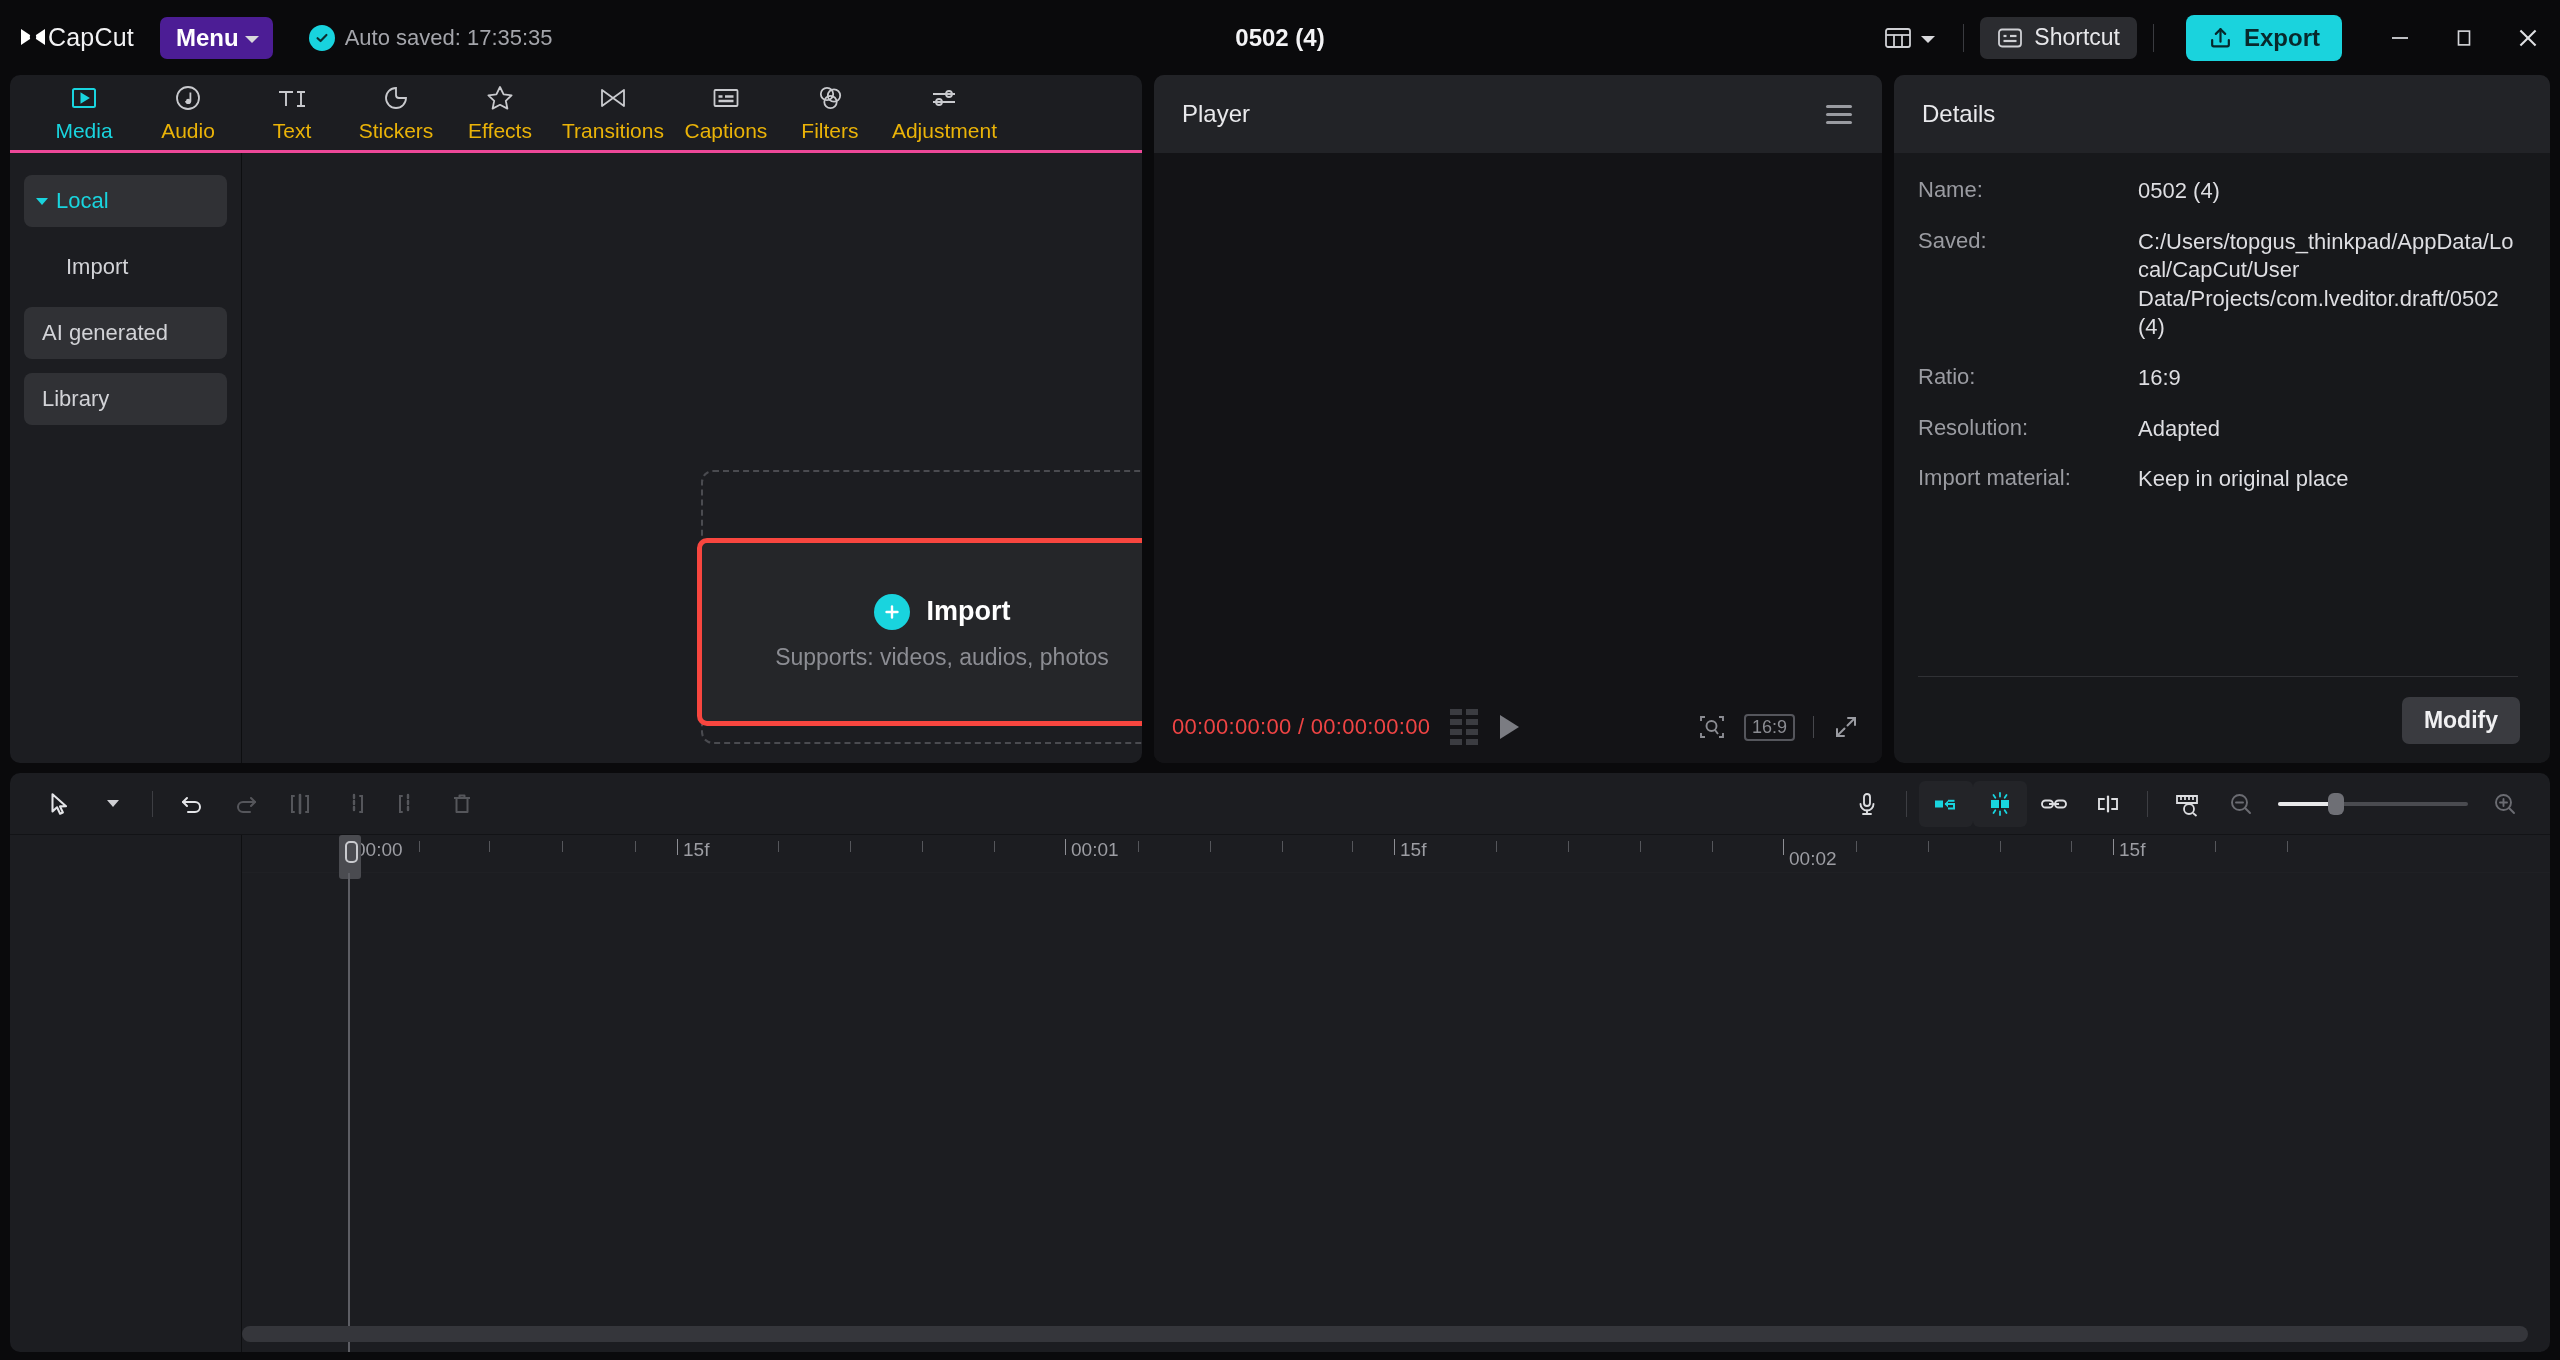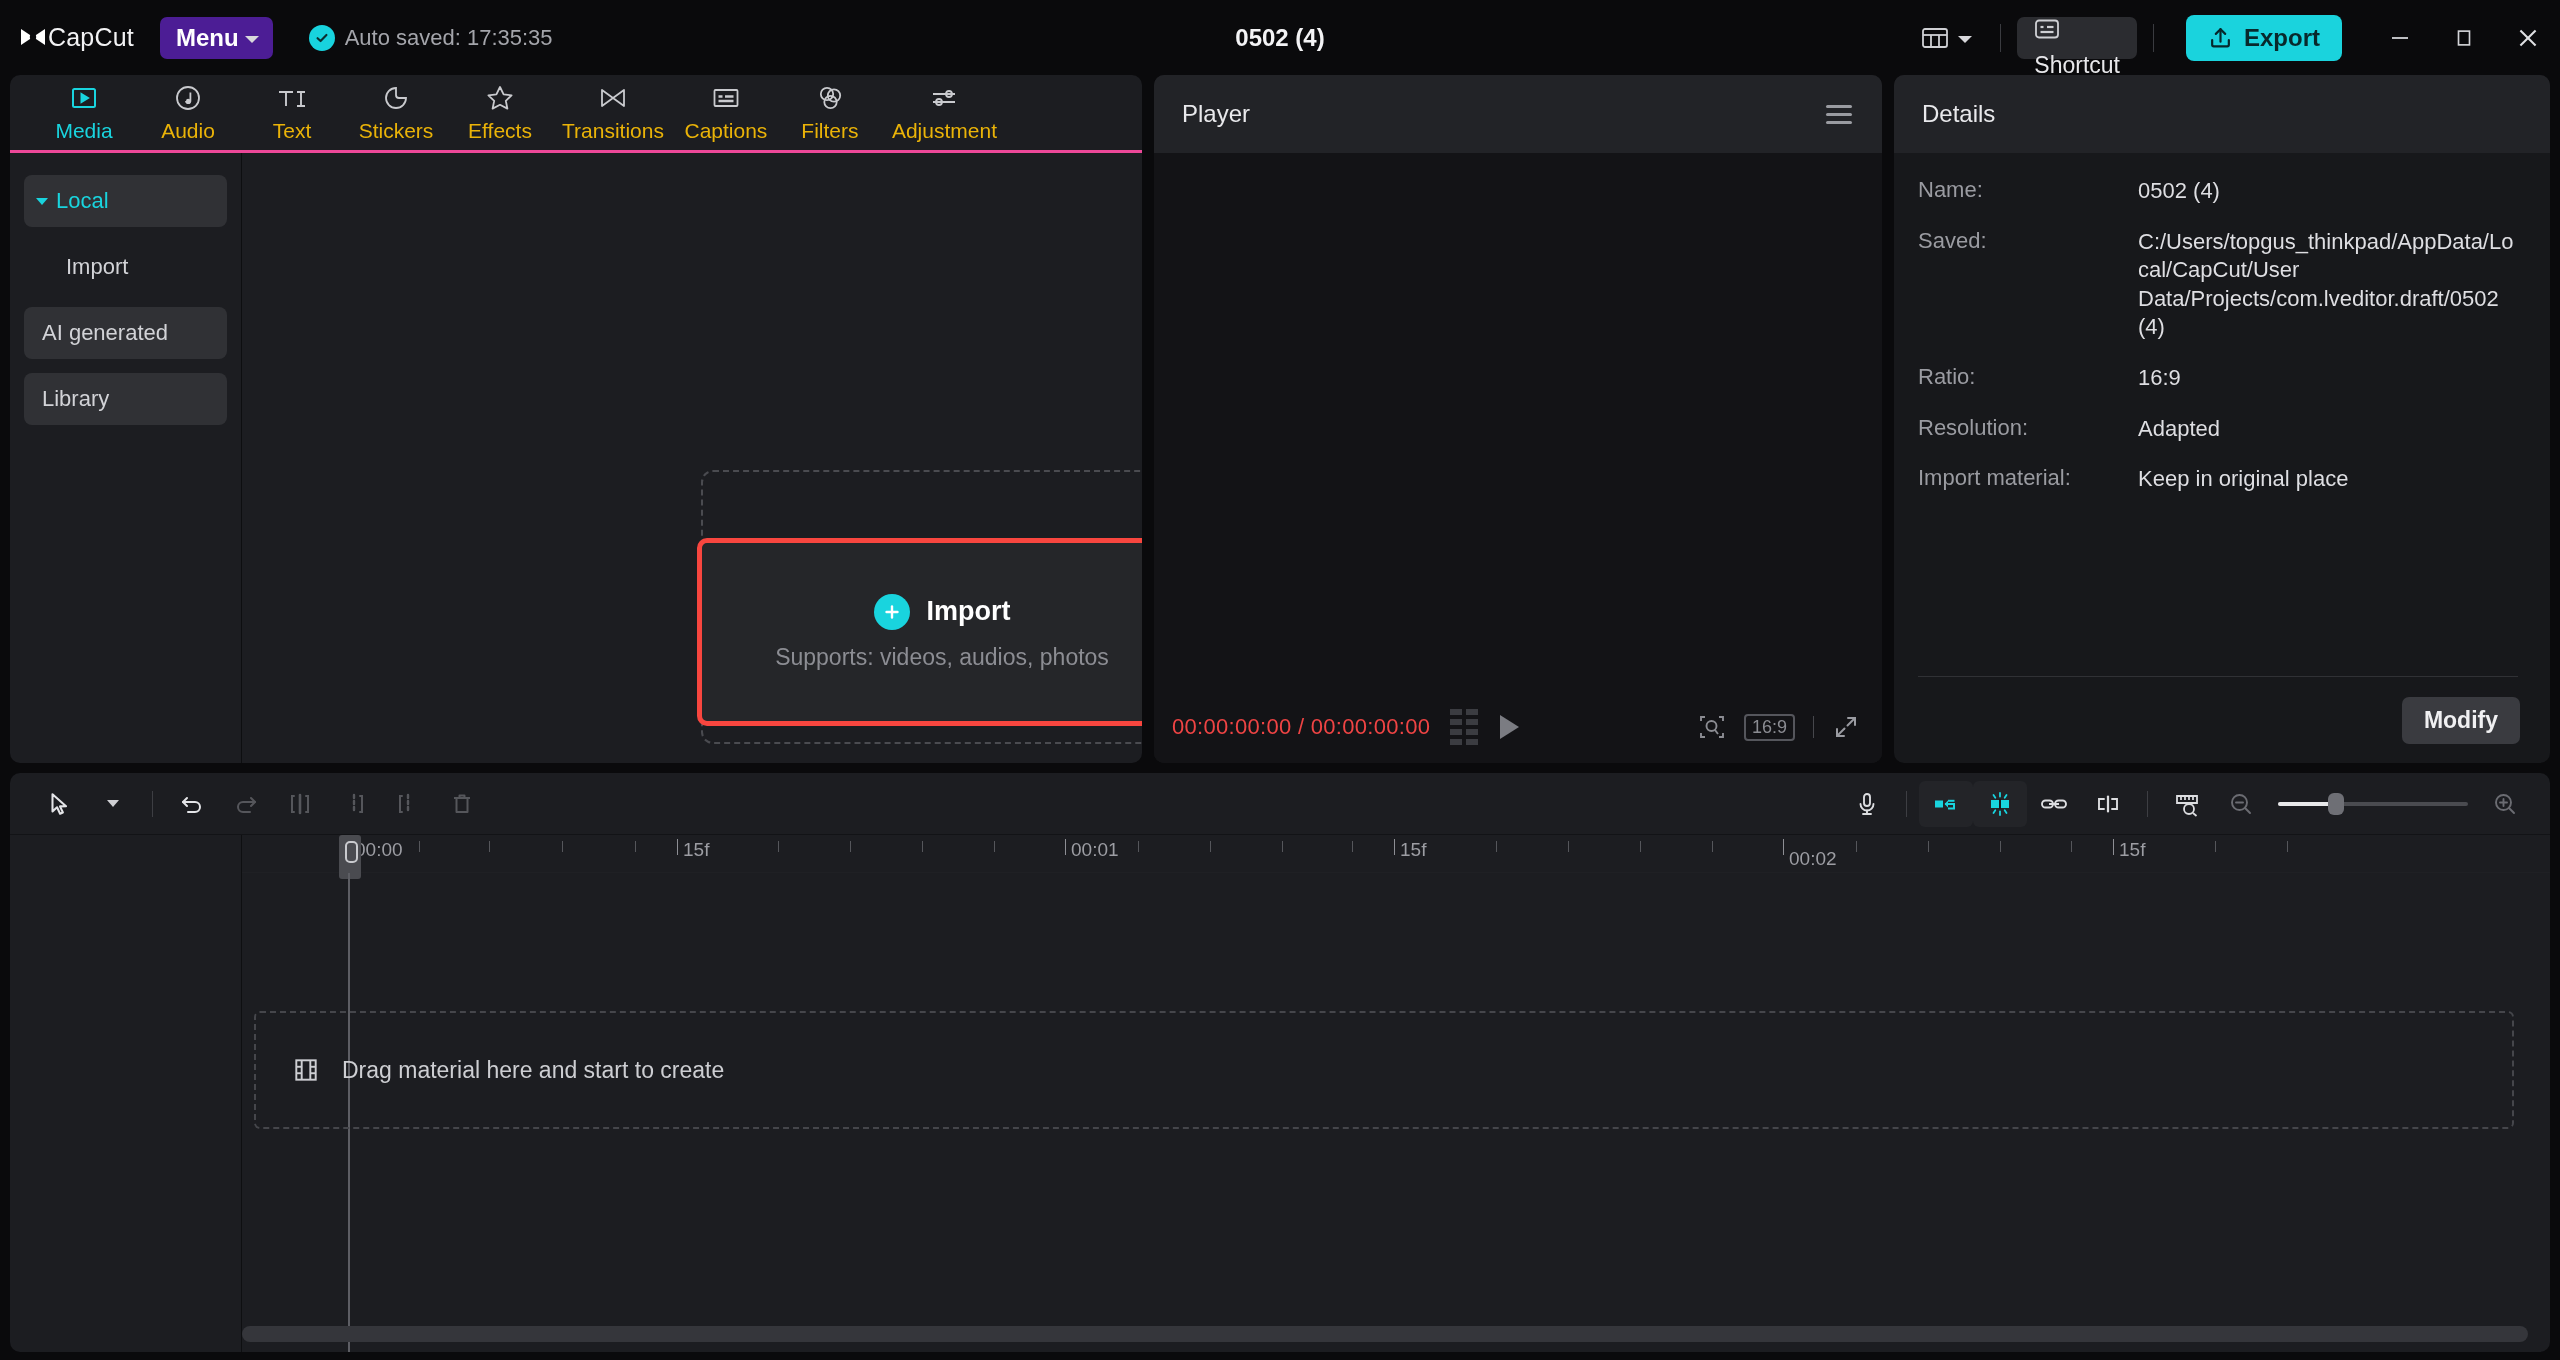--- a/index.html
+++ b/index.html
@@ -48,24 +48,24 @@
     color: #f3f3f5; font-size: 24px; font-weight: 600;
     pointer-events: none;
   }
   .tb-right {
     margin-left: auto; display: flex; align-items: center; gap: 0;
     padding-right: 0; height: 100%;
   }
   .layout-btn { display:flex; align-items:center; gap:10px; padding: 6px 12px; cursor:pointer; }
   .vsep { width: 1px; height: 28px; background: #3a3b40; margin: 0 16px; }
   .shortcut-btn {
-    display:flex; gap:11px;
+    display:flex; align-items:center; gap:11px;
     height: 42px; padding: 0 17px;
     background: #2b2c30; border-radius: 7px;
-    color: #e7e7ea; font-size: 23px; cursor: pointer; flex-direction: column;
+    color: #e7e7ea; font-size: 23px; cursor: pointer;
   }
   .export-btn {
     display:flex; align-items:center; gap:11px;
     height: 46px; padding: 0 22px; margin-left: 16px;
     background: #1ad3dd; border-radius: 8px;
     color: #08292c; font-size: 24px; font-weight: 600; cursor: pointer;
   }
   .export-btn svg path, .export-btn svg rect { stroke: #06282b; }
   .wctrls { display:flex; align-items:center; margin-left: 26px; }
   .wbtn { width: 64px; height: 75px; display:flex;align-items:center;justify-content:center; cursor:pointer; }
@@ -744,32 +744,18 @@
           <span class="tick" style="left:1829px;"></span>
           <span class="tick major" style="left:1871px;"></span>
           <span class="rlabel" style="left:1877px;">15f</span>
           <span class="tick" style="left:1973px;"></span>
           <span class="tick" style="left:2045px;"></span>
         </div>
 
         <div class="playhead-head" style="left:97px;"></div>
         <div class="playhead-line" style="left:106px;"></div>
 
-        <div class="dropbar">
-          <span>
-            <svg viewBox="0 0 26 26" width="28" height="28" fill="none" stroke="#cdced2" stroke-width="1.8">
-              <rect x="4" y="4" width="18" height="18"></rect>
-              <line x1="9" y1="4" x2="9" y2="22"></line>
-                <line x1="17" y1="4" x2="17" y2="22"></line>
-              <line x1="4" y1="10" x2="9" y2="10"></line>
-                <line x1="4" y1="16" x2="9" y2="16"></line>
-              <line x1="17" y1="10" x2="22" y2="10"></line>
-                <line x1="17" y1="16" x2="22" y2="16"></line>
-            </svg>
-          </span>
-          <span class="dtext">Drag material here and start to create</span>
-        </div>
 
         <div class="hscroll"></div>
       </div>
     </div>
   </div>
 </div>
 
 </body></html>

